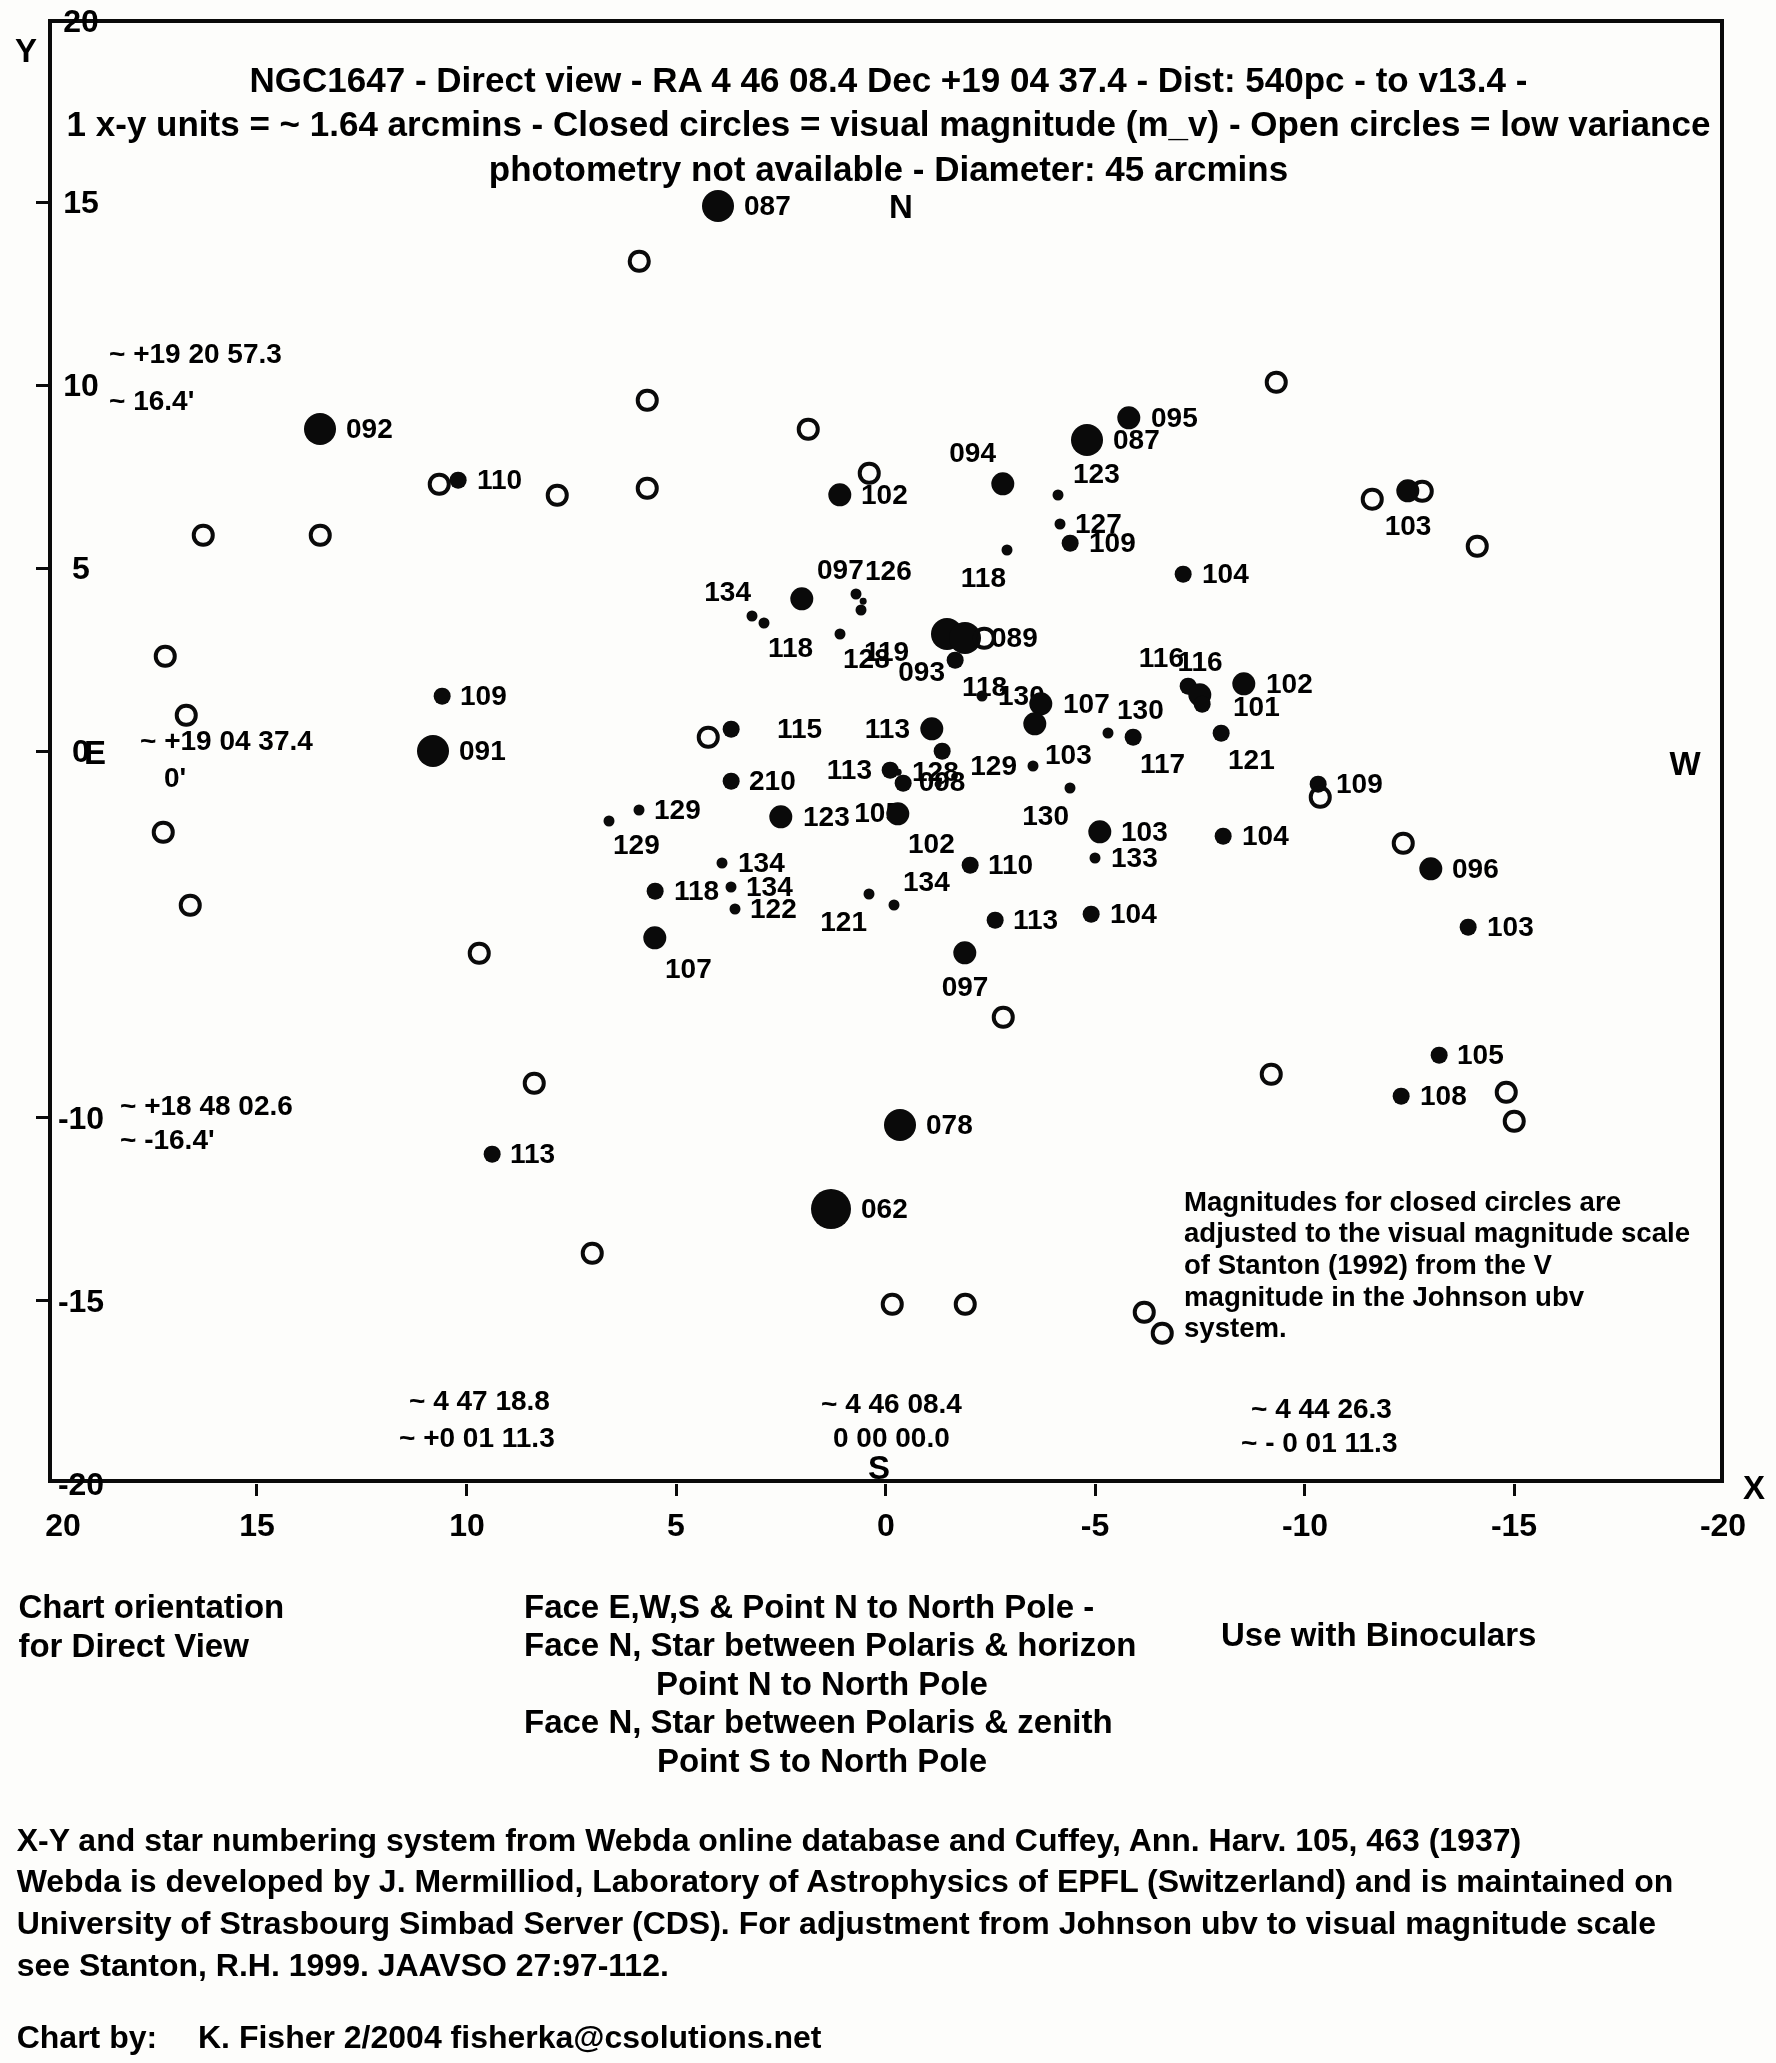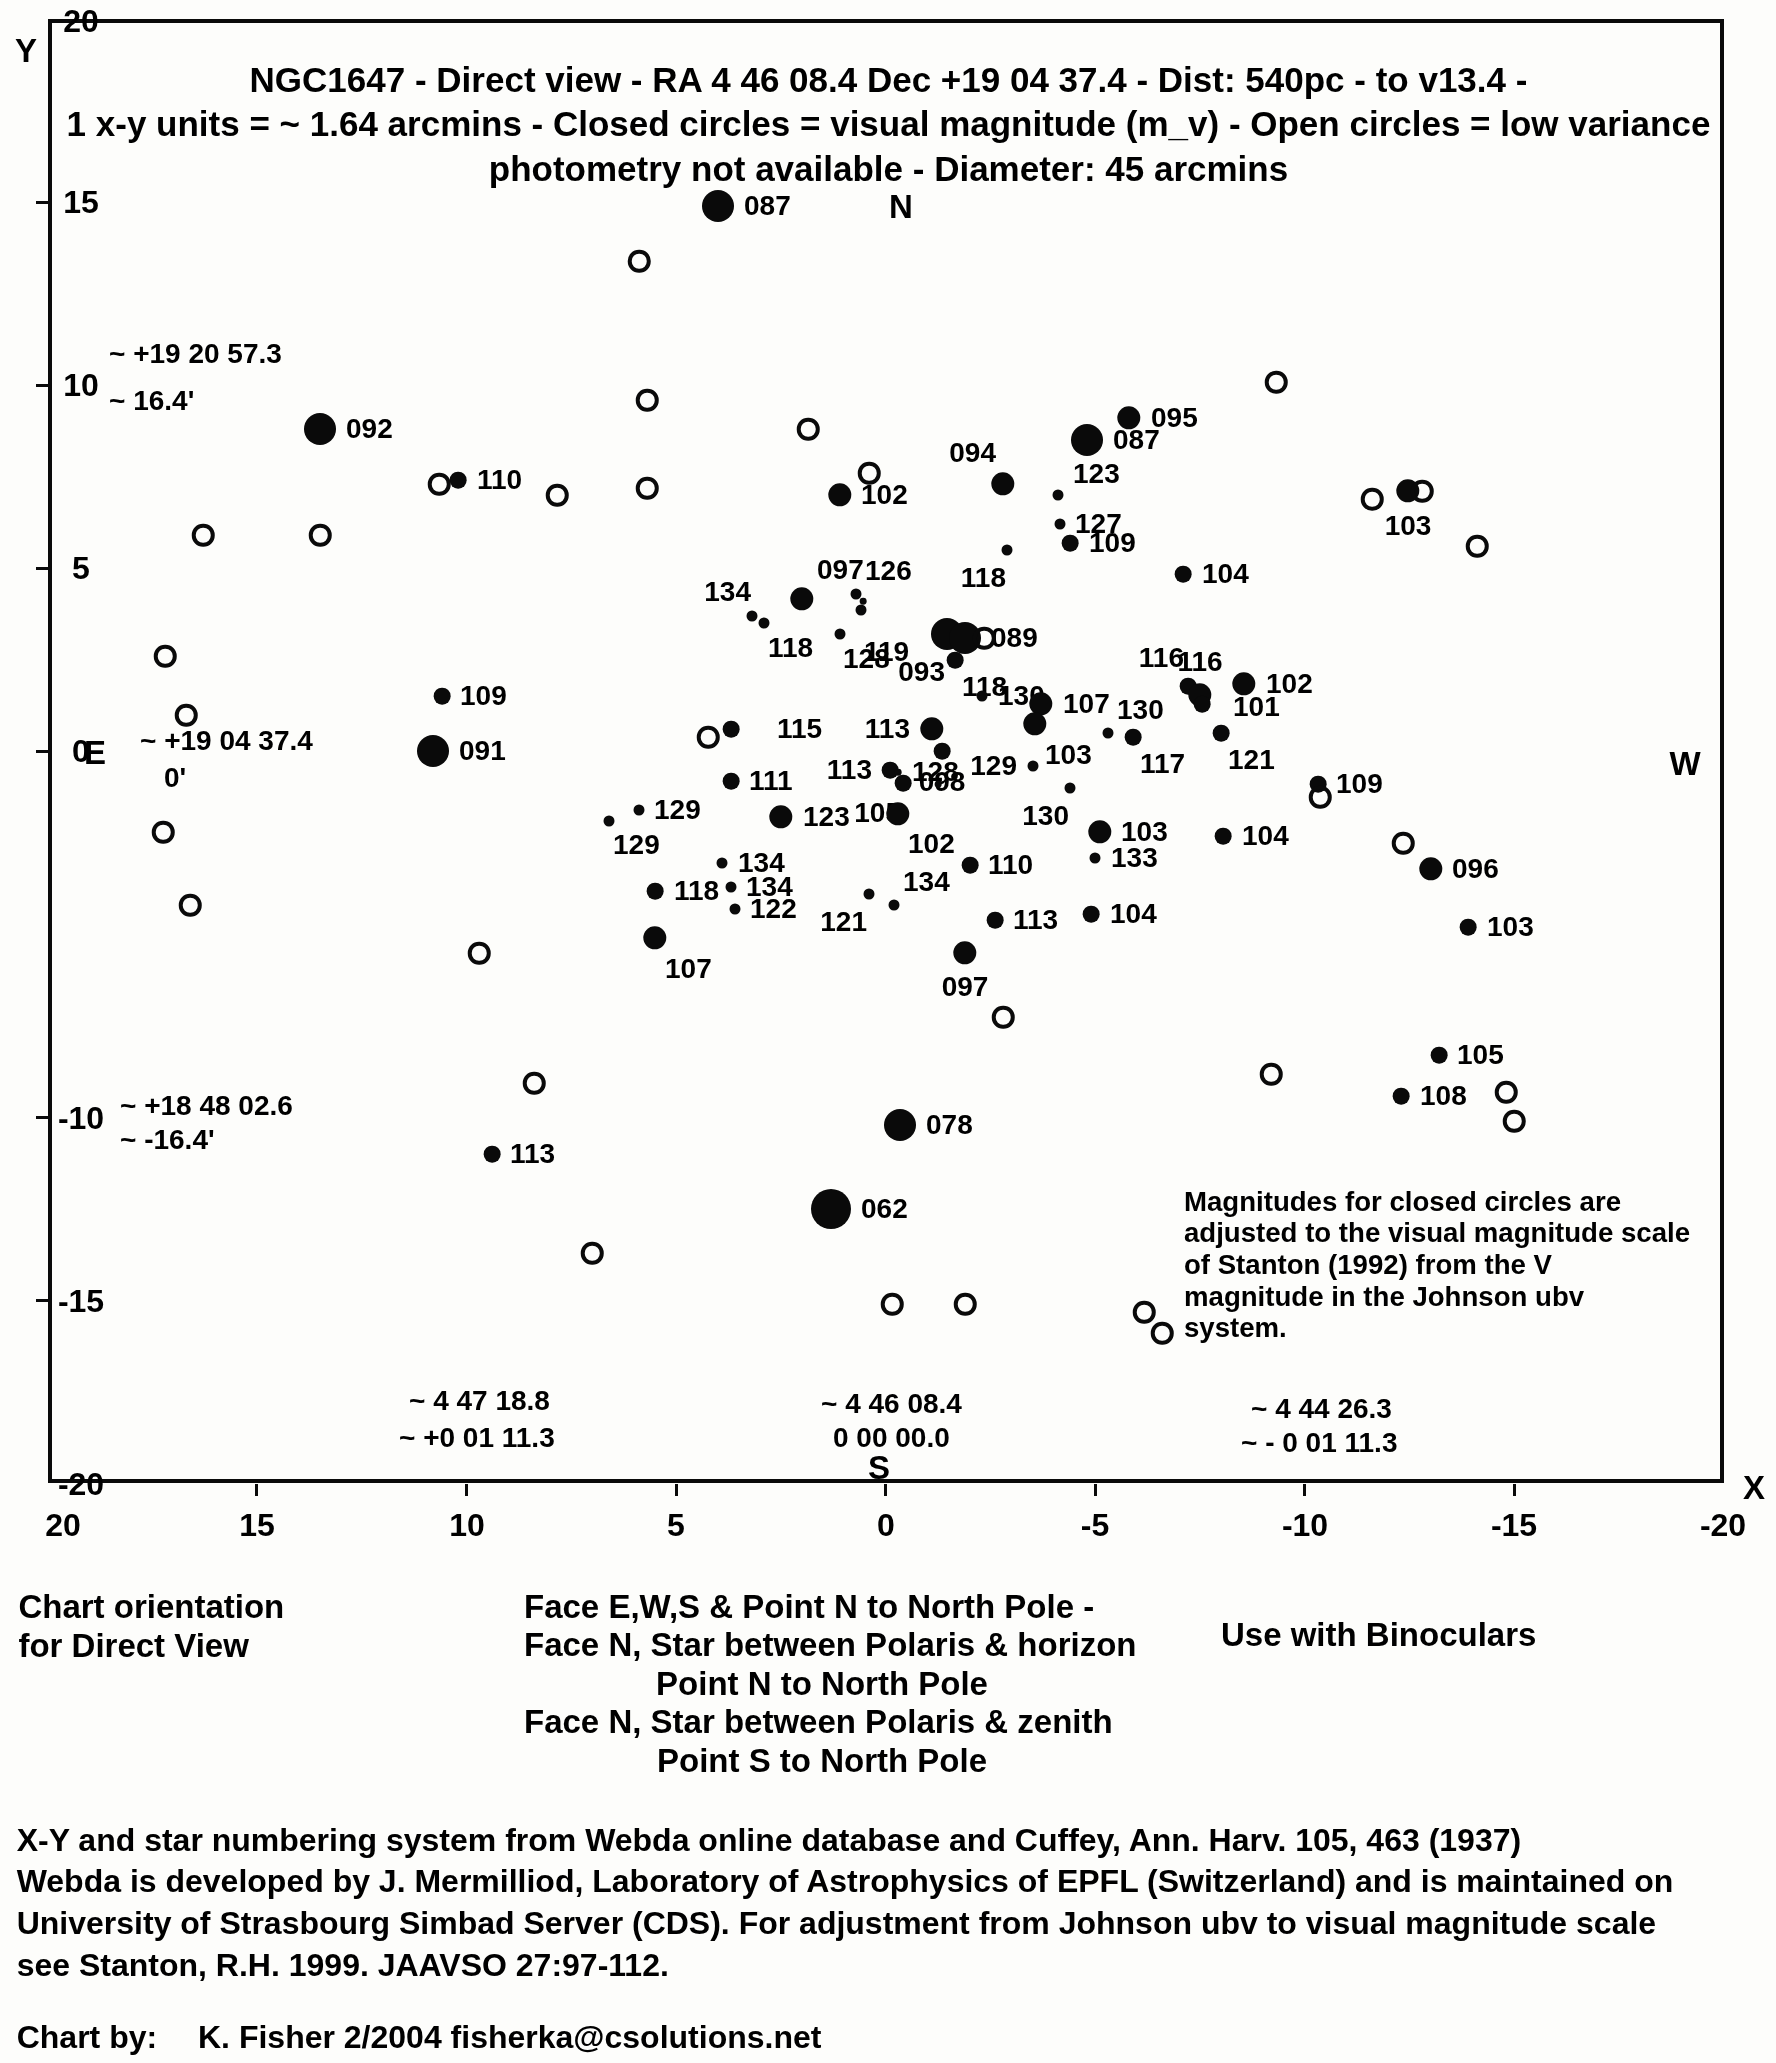--- a/index.html
+++ b/index.html
@@ -99,21 +99,21 @@
       <div class="slabel" style="left: 1117px; top: 724px; transform: translate(0px, -100%);">130</div>
       <div class="star" style="left: 1133px; top: 737px; width: 16.7px; height: 16.7px;"></div>
       <div class="slabel" style="left: 1140px; top: 750px;">117</div>
       <div class="star" style="left: 731px; top: 729px; width: 16.7px; height: 16.7px;"></div>
       <div class="slabel" style="left: 749px; top: 729px; transform: translateY(-50%); margin-left: 28px;">115</div>
       <div class="star" style="left: 932px; top: 729px; width: 23.4px; height: 23.4px;"></div>
       <div class="slabel" style="left: 910px; top: 729px; transform: translate(-100%, -50%);">113</div>
       <div class="star" style="left: 942px; top: 751px; width: 16.7px; height: 16.7px;"></div>
       <div class="slabel" style="left: 942px; top: 768px; transform: translate(-50%, 0px);">098</div>
       <div class="star" style="left: 731px; top: 781px; width: 16.7px; height: 16.7px;"></div>
-      <div class="slabel" style="left: 749px; top: 781px; transform: translateY(-50%);">111</div>
+      <div class="slabel" style="left: 749px; top: 781px; transform: translateY(-50%);">210</div>
       <div class="star" style="left: 890px; top: 770px; width: 16.7px; height: 16.7px;"></div>
       <div class="slabel" style="left: 872px; top: 770px; transform: translate(-100%, -50%);">113</div>
       <div class="star" style="left: 639px; top: 810px; width: 11px; height: 11px;"></div>
       <div class="slabel" style="left: 654px; top: 810px; transform: translateY(-50%);">129</div>
       <div class="star" style="left: 609px; top: 821px; width: 11px; height: 11px;"></div>
       <div class="slabel" style="left: 613px; top: 831px;">129</div>
       <div class="star" style="left: 1033px; top: 766px; width: 11px; height: 11px;"></div>
       <div class="slabel" style="left: 1017px; top: 766px; transform: translate(-100%, -50%);">129</div>
       <div class="star" style="left: 1070px; top: 788px; width: 11px; height: 11px;"></div>
       <div class="slabel" style="left: 1069px; top: 802px; transform: translate(-100%, 0px);">130</div>

